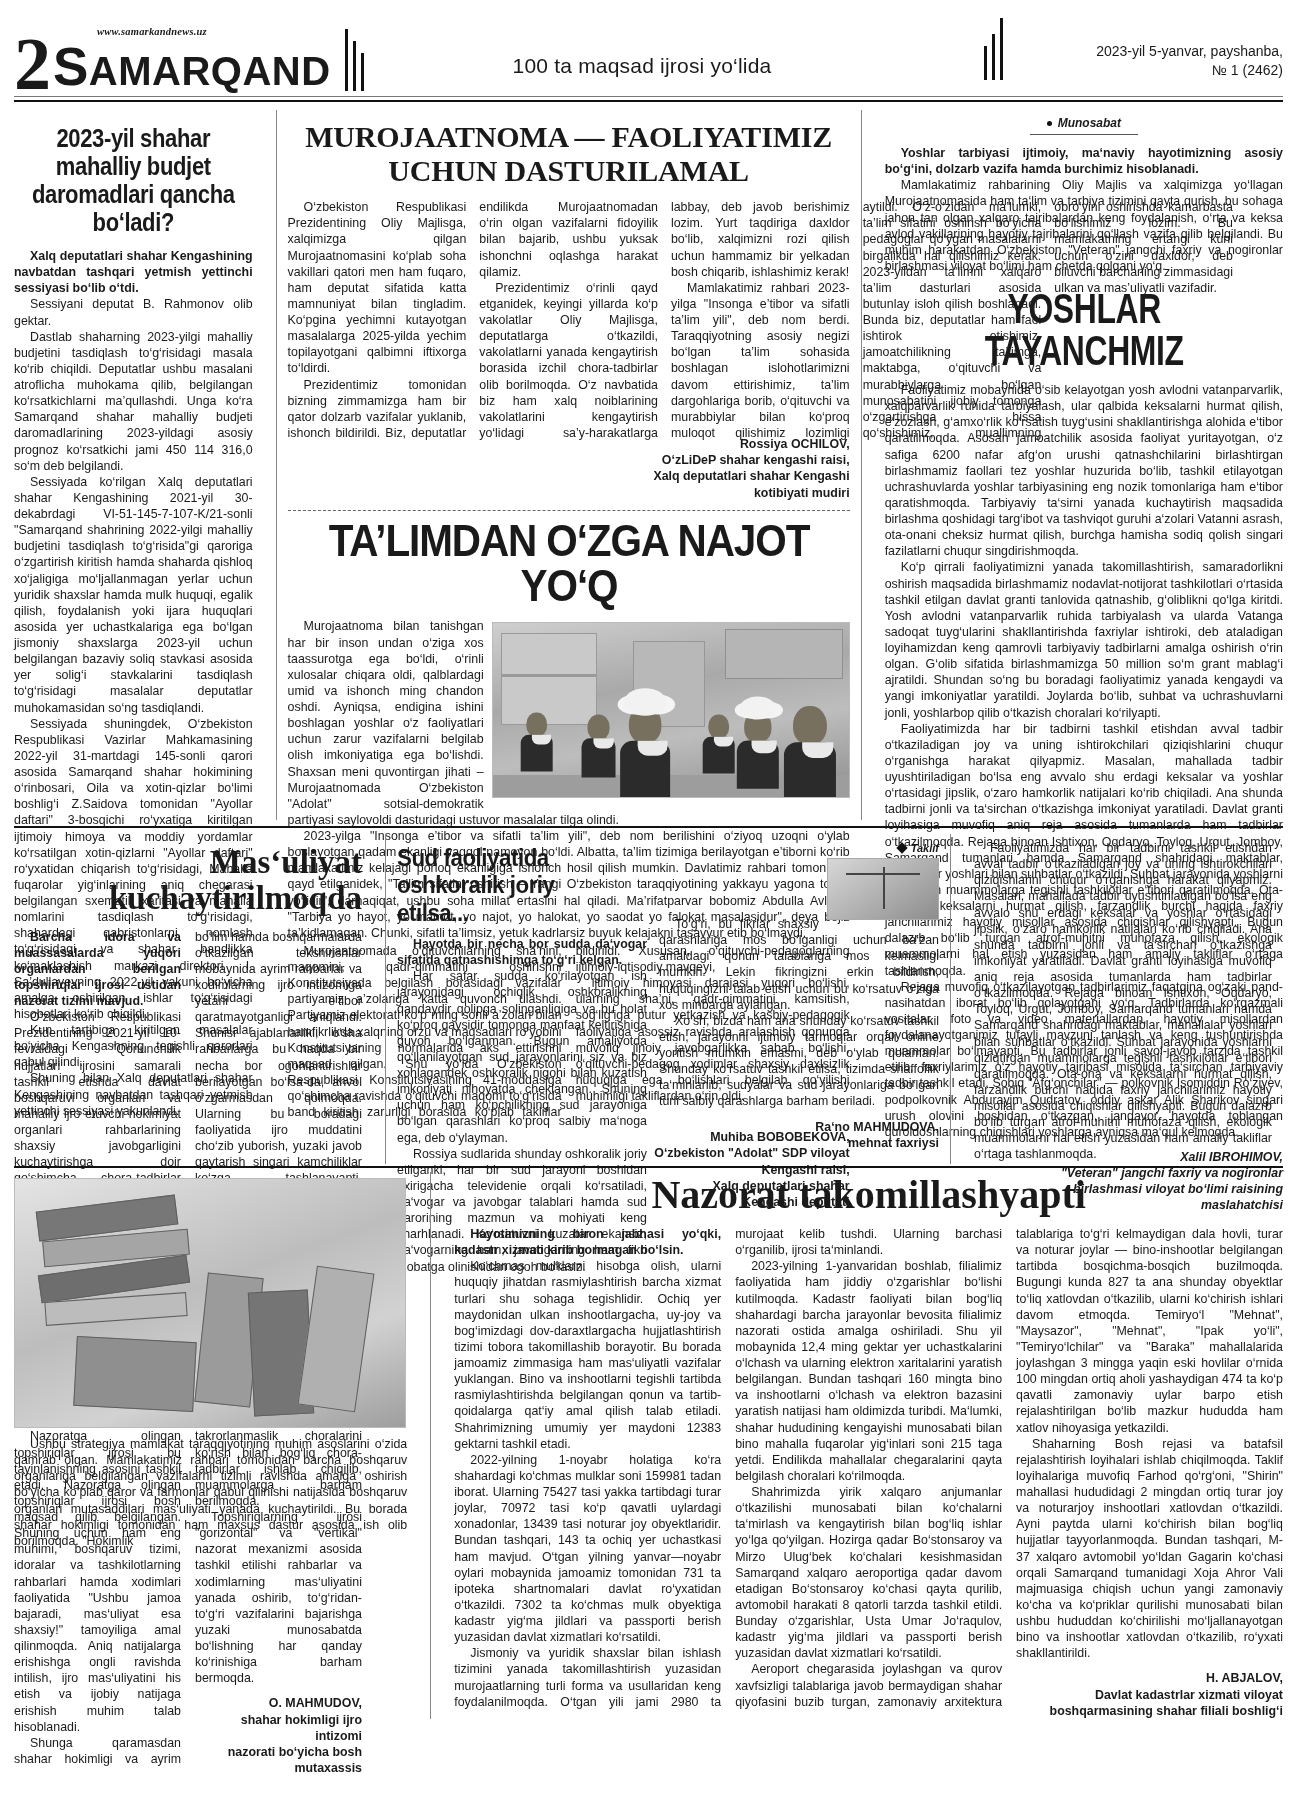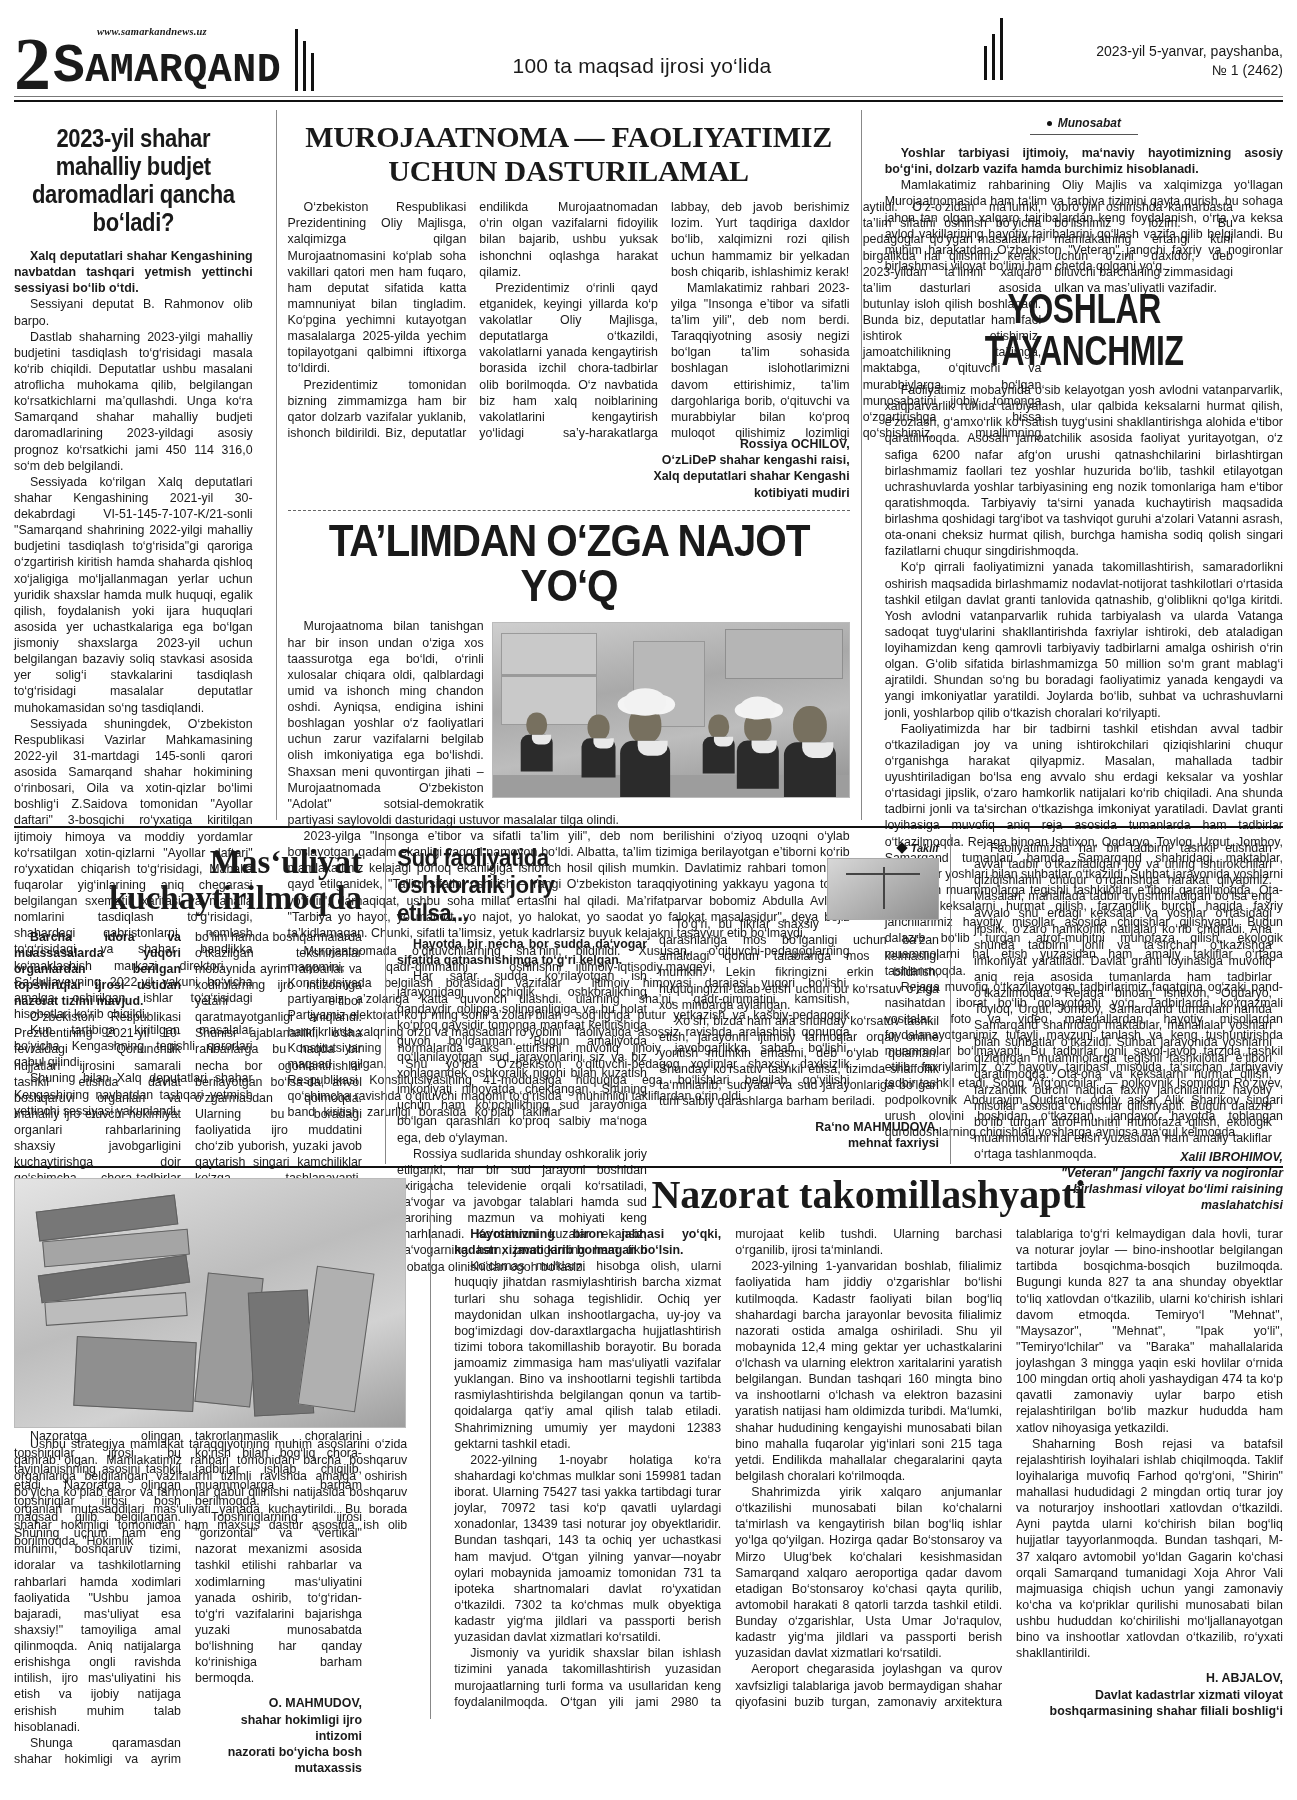--- a/index.html
+++ b/index.html
@@ -22,21 +22,21 @@
     letter-spacing:-2px; margin-right:4px;
   }
   .logo-wrap { position:relative; padding-bottom:2px;text-align:right; }
   .site-url {
     position:absolute; top:-16px; left:44px;
     font-family:"Liberation Serif", serif;
     font-style:italic; font-size:10.5px; letter-spacing:0.2px;
     white-space:nowrap; font-weight:600;
   }
   .logo {
-    font-family:Liberation Mono, monospace;
+    font-family:Liberation Sans, sans-serif;
     font-weight:bold; font-size:40px; line-height:0.95;
     letter-spacing:0.5px;
   }
   .logo .cap { font-size:53px; }
   .bars { display:flex; align-items:flex-end; gap:5px; margin:0 0 3px 14px; }
   .bars i { display:block; width:3px; background:#111; }
   .bars i:nth-child(1){ height:34px; }
   .bars i:nth-child(2){ height:46px; }
   .bars i:nth-child(3){ height:62px; }
   .bars.rev i:nth-child(1){ height:62px; }
@@ -201,21 +201,21 @@
   </div>
   <div class="rule-thin"></div>
   <div class="rule-thick"></div>
 
   <div class="top-block">
 
     <div class="col-a">
       <div class="hl-black" style="margin:14px 0 12px;">2023-yil shahar mahalliy budjet daromadlari qancha bo‘ladi?</div>
       <div class="body-txt">
         <p class="lead">Xalq deputatlari shahar Kengashining navbatdan tashqari yetmish yettinchi sessiyasi bo‘lib o‘tdi.</p>
-        <p>Sessiyani deputat B. Rahmonov olib barpo.</p>
+        <p>Sessiyani deputat B. Rahmonov olib gektar.</p>
         <p>Dastlab shaharning 2023-yilgi mahalliy budjetini tasdiqlash to‘g‘risidagi masala ko‘rib chiqildi. Deputatlar ushbu masalani atroflicha muhokama qilib, belgilangan ko‘rsatkichlarni ma’qullashdi. Unga ko‘ra Samarqand shahar mahalliy budjeti daromadlarining 2023-yildagi asosiy prognoz ko‘rsatkichi jami 450 114 316,0 so‘m deb belgilandi.</p>
         <p>Sessiyada ko‘rilgan Xalq deputatlari shahar Kengashining 2021-yil 30-dekabrdagi VI-51-145-7-107-K/21-sonli "Samarqand shahrining 2022-yilgi mahalliy budjetini tasdiqlash to‘g‘risida"gi qaroriga o‘zgartirish kiritish hamda shaharda qishloq xo‘jaligiga mo‘ljallanmagan yerlar uchun yuridik shaxslar hamda mulk huquqi, egalik qilish, foydalanish yoki ijara huquqlari asosida yer uchastkalariga ega bo‘lgan jismoniy shaxslarga 2023-yil uchun belgilangan bazaviy soliq stavkasi asosida yer solig‘i stavkalarini tasdiqlash to‘g‘risidagi masalalar deputatlar muhokamasidan so‘ng tasdiqlandi.</p>
         <p>Sessiyada shuningdek, O‘zbekiston Respublikasi Vazirlar Mahkamasining 2022-yil 31-martdagi 145-sonli qarori asosida Samarqand shahar hokimining o‘rinbosari, Oila va xotin-qizlar bo‘limi boshlig‘i Z.Saidova tomonidan "Ayollar daftari" 3-bosqichi ro‘yxatiga kiritilgan ijtimoiy himoya va moddiy yordamlar ko‘rsatilgan xotin-qizlarni "Ayollar daftari" ro‘yxatidan chiqarish to‘g‘risidagi, Mahalla fuqarolar yig‘inlarining aniq chegarasi belgilangan sxematik xaritasi va mahalla nomlarini tasdiqlash to‘g‘risidagi, shahardagi qabristonlarni nomlash to‘g‘risidagi va shahar bandlikka ko‘maklashish markazi direktori I. Sa’dullayevning 2022-yil yakuni bo‘yicha amalga oshirilgan ishlar to‘g‘risidagi hisobotlari ko‘rib chiqildi.</p>
         <p>Kun tartibiga kiritilgan masalalar bo‘yicha Kengashning tegishli qarorlari qabul qilindi.</p>
         <p>Shuning bilan Xalq deputatlari shahar Kengashining navbatdan tashqari yetmish yettinchi sessiyasi yakunlandi.</p>
       </div>
     </div>
 
     <div class="vline"></div>
 
@@ -278,20 +278,27 @@
               <div class="body"></div>
               <div class="collar"></div>
             </div>
         </div>
         <p>Murojaatnoma bilan tanishgan har bir inson undan o‘ziga xos taassurotga ega bo‘ldi, o‘rinli xulosalar chiqara oldi, qalblardagi umid va ishonch ming chandon oshdi. Ayniqsa, endigina ishini boshlagan yoshlar o‘z faoliyatlari uchun zarur vazifalarni belgilab olish imkoniyatiga ega bo‘lishdi. Shaxsan meni quvontirgan jihati – Murojaatnomada O‘zbekiston "Adolat" sotsial-demokratik partiyasi saylovoldi dasturidagi ustuvor masalalar tilga olindi.</p>
         <p>2023-yilga "Insonga e’tibor va sifatli ta’lim yili", deb nom berilishini o‘ziyoq uzoqni o‘ylab boslayotgan qadam ekanligi yaqqol namoyon bo‘ldi. Albatta, ta’lim tizimiga berilayotgan e’tiborni ko‘rib mamlakatimiz kelajagi porloq ekanligiga ishonch hosil qilish mumkin. Davlatimiz rahbari tomonidan qayd etilganidek, "Ta’lim sifatini oshirish – Yangi O‘zbekiston taraqqiyotining yakkayu yagona to‘g‘ri yo‘lidir", darhaqiqat, ushbu soha millat ertasini hal qiladi. Ma’rifatparvar bobomiz Abdulla Avloniy "Tarbiya yo hayot, yo mamot, yo najot, yo halokat, yo saodat yo falokat masalasidur", deya bejiz ta’kidlamagan. Chunki, sifatli ta’limsiz, yetuk kadrlarsiz buyuk kelajakni tasavvur etib bo‘lmaydi.</p>
       </div>
       <div class="body-txt two-col" style="margin-top:2px;">
         <p>Murojaatnomada o‘qituvchilarning sha’nini, maqomini, qadr-qimmatini oshirishni Konstitutsiyada belgilash borasidagi vazifalar partiyamiz a’zolariga katta quvonch ulashdi. Partiyamiz elektorati ko‘p ming sonli a’zolari bilan hamfikrlikda xalqning orzu va maqsadlari ro‘yobini Konstitutsiyaning normalarida aks ettirishni maqsad qilgan. Shu yo‘lda O‘zbekiston Respublikasi Konstitutsiyasining 41-moddasiga qo‘shimcha ravishda o‘qituvchi maqomi to‘g‘risida band kiritish zarurligi borasida ko‘plab takliflar bildirildi. Xususan, o‘qituvchi-pedagoglarning ijtimoiy-iqtisodiy mavqeyi,</p>
         <p>ijtimoiy himoyasi darajasi yuqori bo‘lishi, ularning sha’ni, qadr-qimmatini kamsitish, sog‘lig‘iga putur yetkazish va kasbiy-pedagogik faoliyatiga asossiz ravishda aralashish qonunga muvofiq jinoiy javobgarlikka sabab bo‘lishi, o‘qituvchi-pedagog xodimlar shaxsiy daxlsizlik huquqiga ega bo‘lishlari belgilab qo‘yilishi muhimligi takliflardan o‘rin oldi.</p>
+      </div>
+      <div class="sig">
+        <div>Muhiba BOBOBEKOVA,</div>
+        <div>O‘zbekiston "Adolat" SDP viloyat</div>
+        <div>Kengashi raisi,</div>
+        <div>Xalq deputatlari shahar</div>
+        <div>Kengashi deputati</div>
       </div>
     </div>
 
     <div class="vline"></div>
 
     <div class="col-c">
       <div class="rubric" style="margin-top:6px;">
         <span class="dot"></span>
         <span>Munosabat</span>
       </div>

